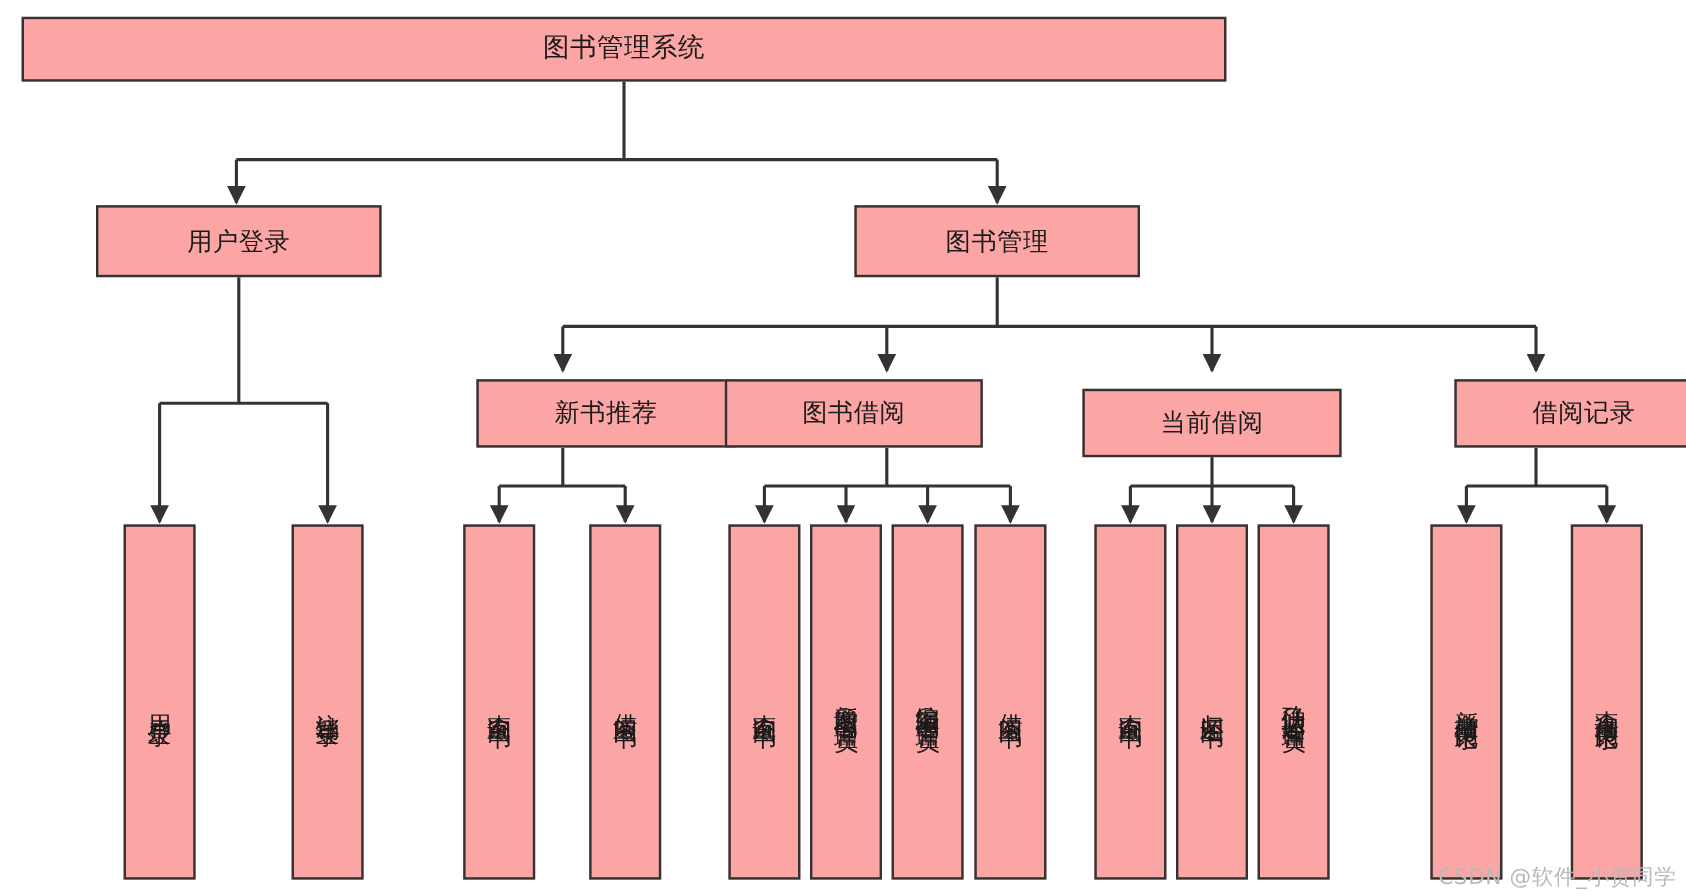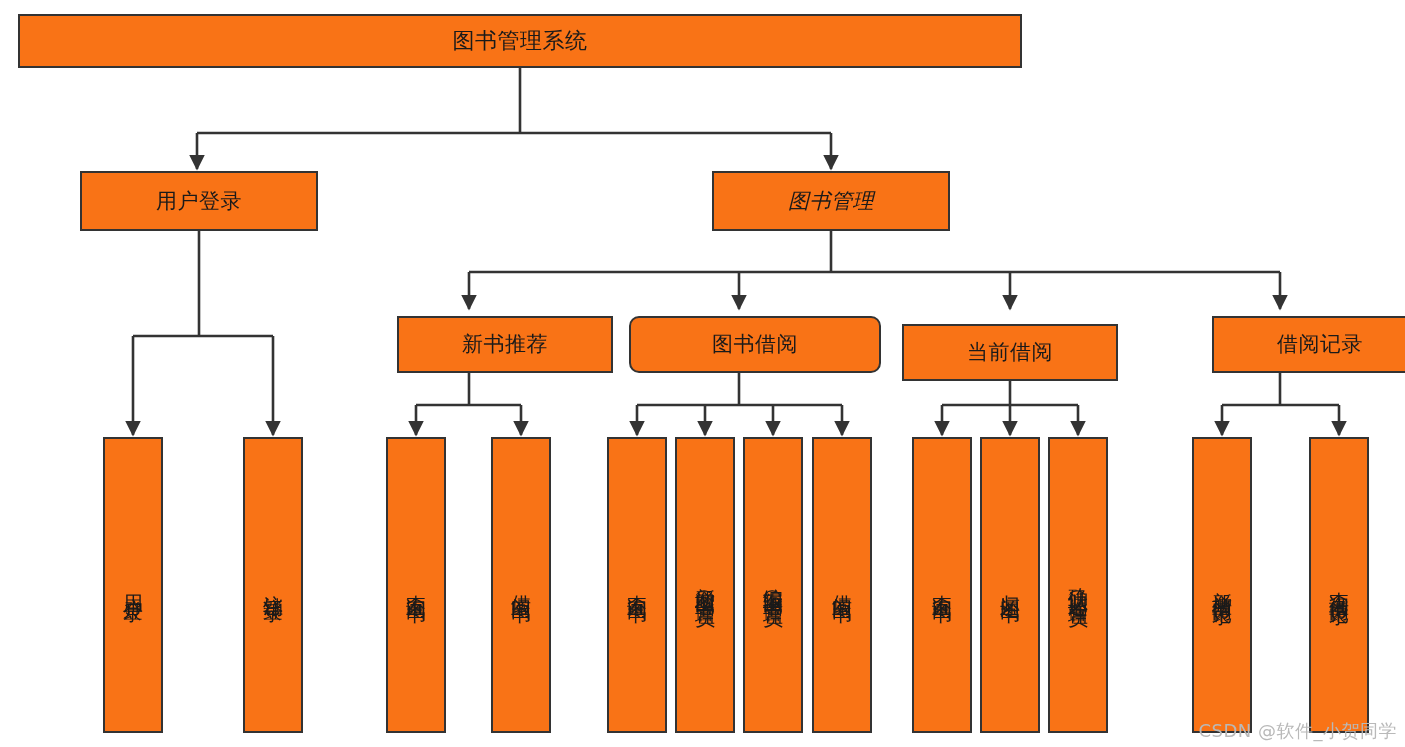--- a/index.html
+++ b/index.html
@@ -17,21 +17,21 @@
   svg#wires{
     position:absolute;
     left:0; top:0;
     width:1405px; height:747px;
     pointer-events:none;
   }
   .node{
     position:absolute;
     box-sizing:border-box;
     border:2px solid #333333;
-    background:#f97316;
+    background:#fca5a5;
     display:flex;
     align-items:center;
     justify-content:center;
     text-align:center;
   }
   .node .lbl{
     font-size:21px;
     line-height:1.15;
     color:#1a1a1a;
     letter-spacing:0.5px;
@@ -113,28 +113,28 @@
     </g>
   </svg>
 
   <div class="node root" style="left:18px; top:14px; width:1004px; height:54px;">
     <span class="lbl">图书管理系统</span>
   </div>
 
   <div class="node" style="left:80px; top:171px; width:238px; height:60px;">
     <span class="lbl">用户登录</span>
   </div>
-  <div class="node" style="left:712px; top:171px; width:238px; height:60px;font-style:italic;">
+  <div class="node" style="left:712px; top:171px; width:238px; height:60px;">
     <span class="lbl">图书管理</span>
   </div>
 
   <div class="node" style="left:361px; top:316px; width:216px; height:57px;margin-left:36px;">
     <span class="lbl">新书推荐</span>
   </div>
-  <div class="node" style="left:629px; top:316px; width:252px; height:57px;border-radius:10px;">
+  <div class="node" style="left:604px; top:316px; width:215px; height:57px;">
     <span class="lbl">图书借阅</span>
   </div>
   <div class="node" style="left:902px; top:324px; width:216px; height:57px;">
     <span class="lbl">当前借阅</span>
   </div>
   <div class="node" style="left:1172px; top:316px; width:216px; height:57px;margin-left:40px;">
     <span class="lbl">借阅记录</span>
   </div>
 
   <div class="node leaf" style="left:103px; top:437px; width:60px; height:296px;">

